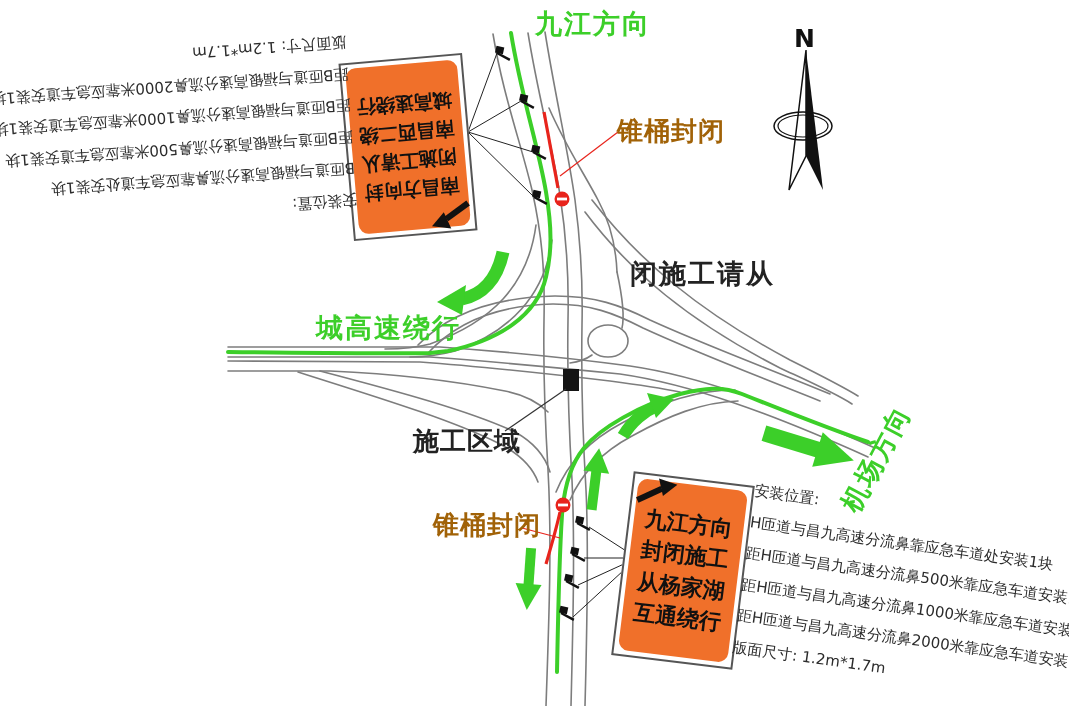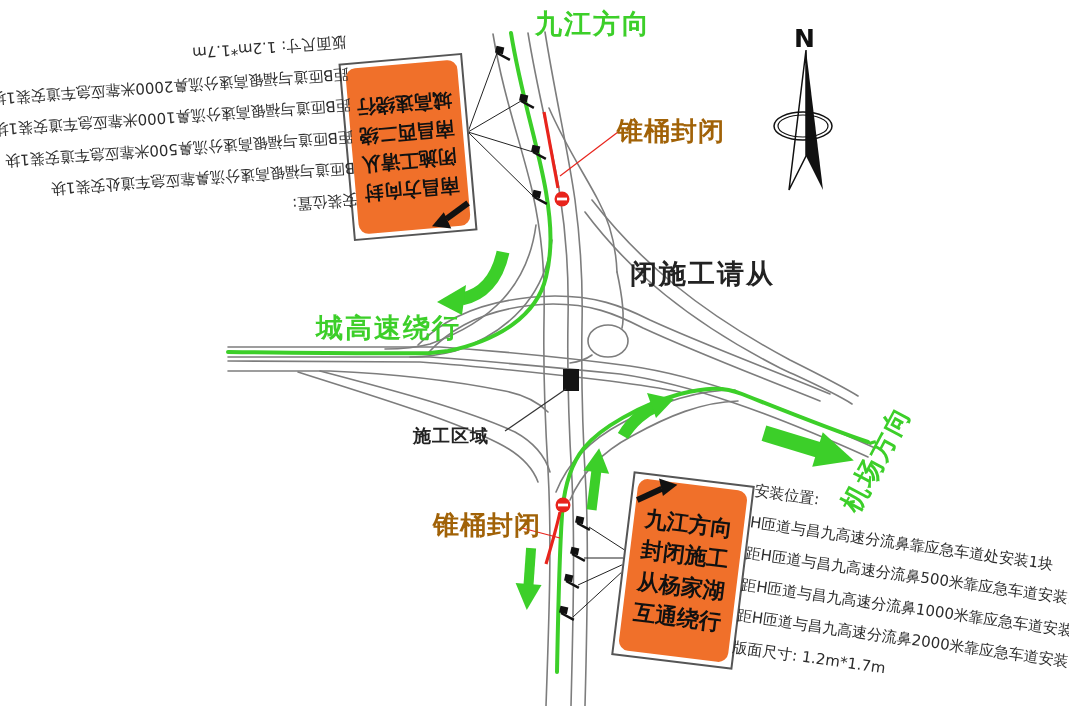--- a/index.html
+++ b/index.html
@@ -174,21 +174,21 @@
   </svg>
 
   <div class="label green dir" style="left:535px;top:6px;">九江方向</div>
 
   <div class="label red" style="left:617px;top:114px;font-size:26px;letter-spacing:1px;">锥桶封闭</div>
 
   <div class="label black dir" style="left:630px;top:256px;color:#222;">闭施工请从</div>
 
   <div class="label green dir" style="left:316px;top:310px;">城高速绕行</div>
 
-  <div class="label black" style="left:413px;top:424px;font-size:18px;color:#222;letter-spacing:1px;">施工区域</div>
+  <div class="label black" style="left:413px;top:424px;font-size:26px;color:#222;letter-spacing:1px;">施工区域</div>
 
   <div class="label red" style="left:433px;top:508px;font-size:26px;letter-spacing:1px;">锥桶封闭</div>
 
 
   <div class="label green dir airport-label">机场方向</div>
 
   <div class="compass-n">N</div>
 
   <div class="sign sign-n">
     <div class="sign-inner">

